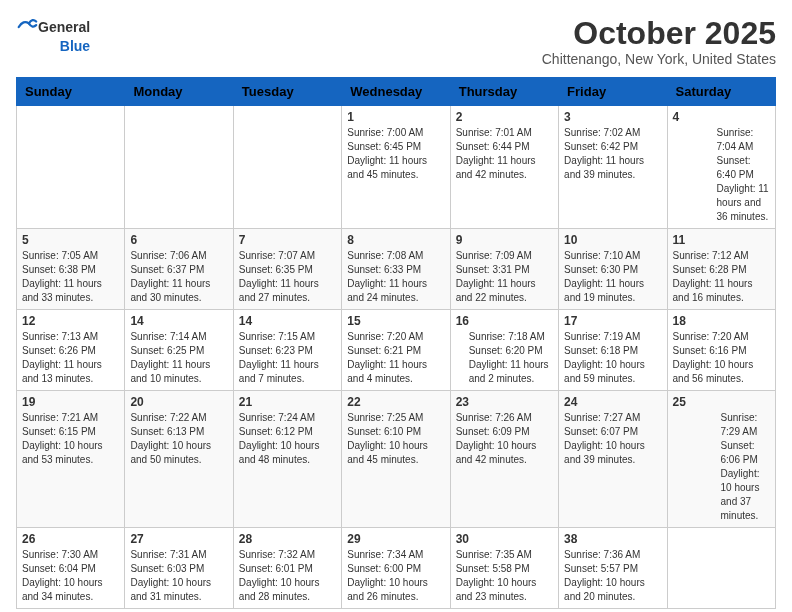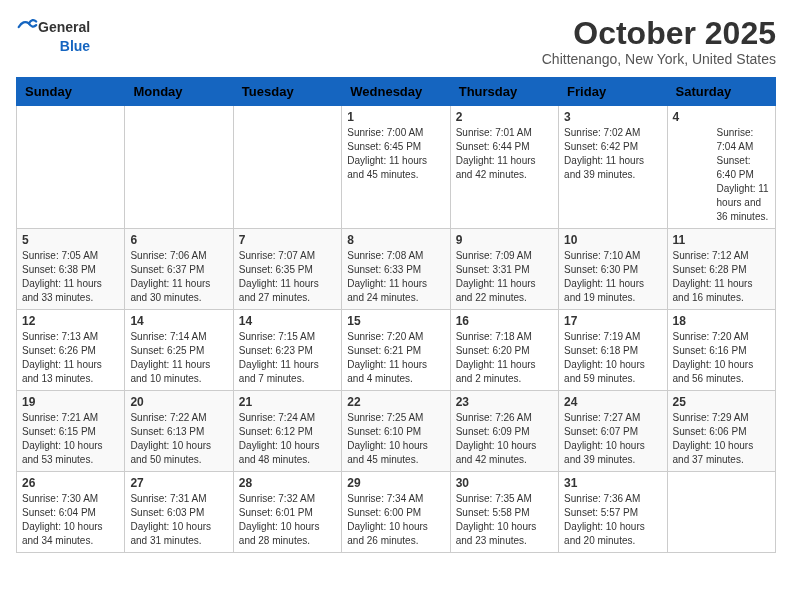--- a/index.html
+++ b/index.html
@@ -213,21 +213,21 @@
 Daylight: 11 hours and 7 minutes.</div>
         </td>
         <td>
           <span class="day-number">15</span>
           <div class="day-info" style="white-space: pre-line;">Sunrise: 7:20 AM
 Sunset: 6:21 PM
 Daylight: 11 hours and 4 minutes.</div>
         </td>
         <td>
           <span class="day-number">16</span>
-          <div class="day-info" style="white-space: pre-line;">Sunrise: 7:18 AM
+          <div class="day-info" style="white-space: pre-line; margin-left: 13px;">Sunrise: 7:18 AM
 Sunset: 6:20 PM
 Daylight: 11 hours and 2 minutes.</div>
         </td>
         <td>
           <span class="day-number">17</span>
           <div class="day-info" style="white-space: pre-line;">Sunrise: 7:19 AM
 Sunset: 6:18 PM
 Daylight: 10 hours and 59 minutes.</div>
         </td>
         <td>
@@ -269,21 +269,21 @@
 Daylight: 10 hours and 42 minutes.</div>
         </td>
         <td>
           <span class="day-number">24</span>
           <div class="day-info" style="white-space: pre-line;">Sunrise: 7:27 AM
 Sunset: 6:07 PM
 Daylight: 10 hours and 39 minutes.</div>
         </td>
         <td>
           <span class="day-number">25</span>
-          <div class="day-info" style="white-space: pre-line;">Sunrise: 7:29 AM
+          <div class="day-info" style="white-space: pre-line; margin-left: 48px;">Sunrise: 7:29 AM
 Sunset: 6:06 PM
 Daylight: 10 hours and 37 minutes.</div>
         </td>
       </tr>
       <tr>
         <td>
           <span class="day-number">26</span>
           <div class="day-info" style="white-space: pre-line;">Sunrise: 7:30 AM
 Sunset: 6:04 PM
 Daylight: 10 hours and 34 minutes.</div>
@@ -306,21 +306,21 @@
 Sunset: 6:00 PM
 Daylight: 10 hours and 26 minutes.</div>
         </td>
         <td>
           <span class="day-number">30</span>
           <div class="day-info" style="white-space: pre-line;">Sunrise: 7:35 AM
 Sunset: 5:58 PM
 Daylight: 10 hours and 23 minutes.</div>
         </td>
         <td>
-          <span class="day-number">31</span>
+          <span class="day-number">38</span>
           <div class="day-info" style="white-space: pre-line;">Sunrise: 7:36 AM
 Sunset: 5:57 PM
 Daylight: 10 hours and 20 minutes.</div>
         </td>
         <td class="empty-cell"></td>
       </tr>
     </tbody>
 </table>
 
 </body></html>

